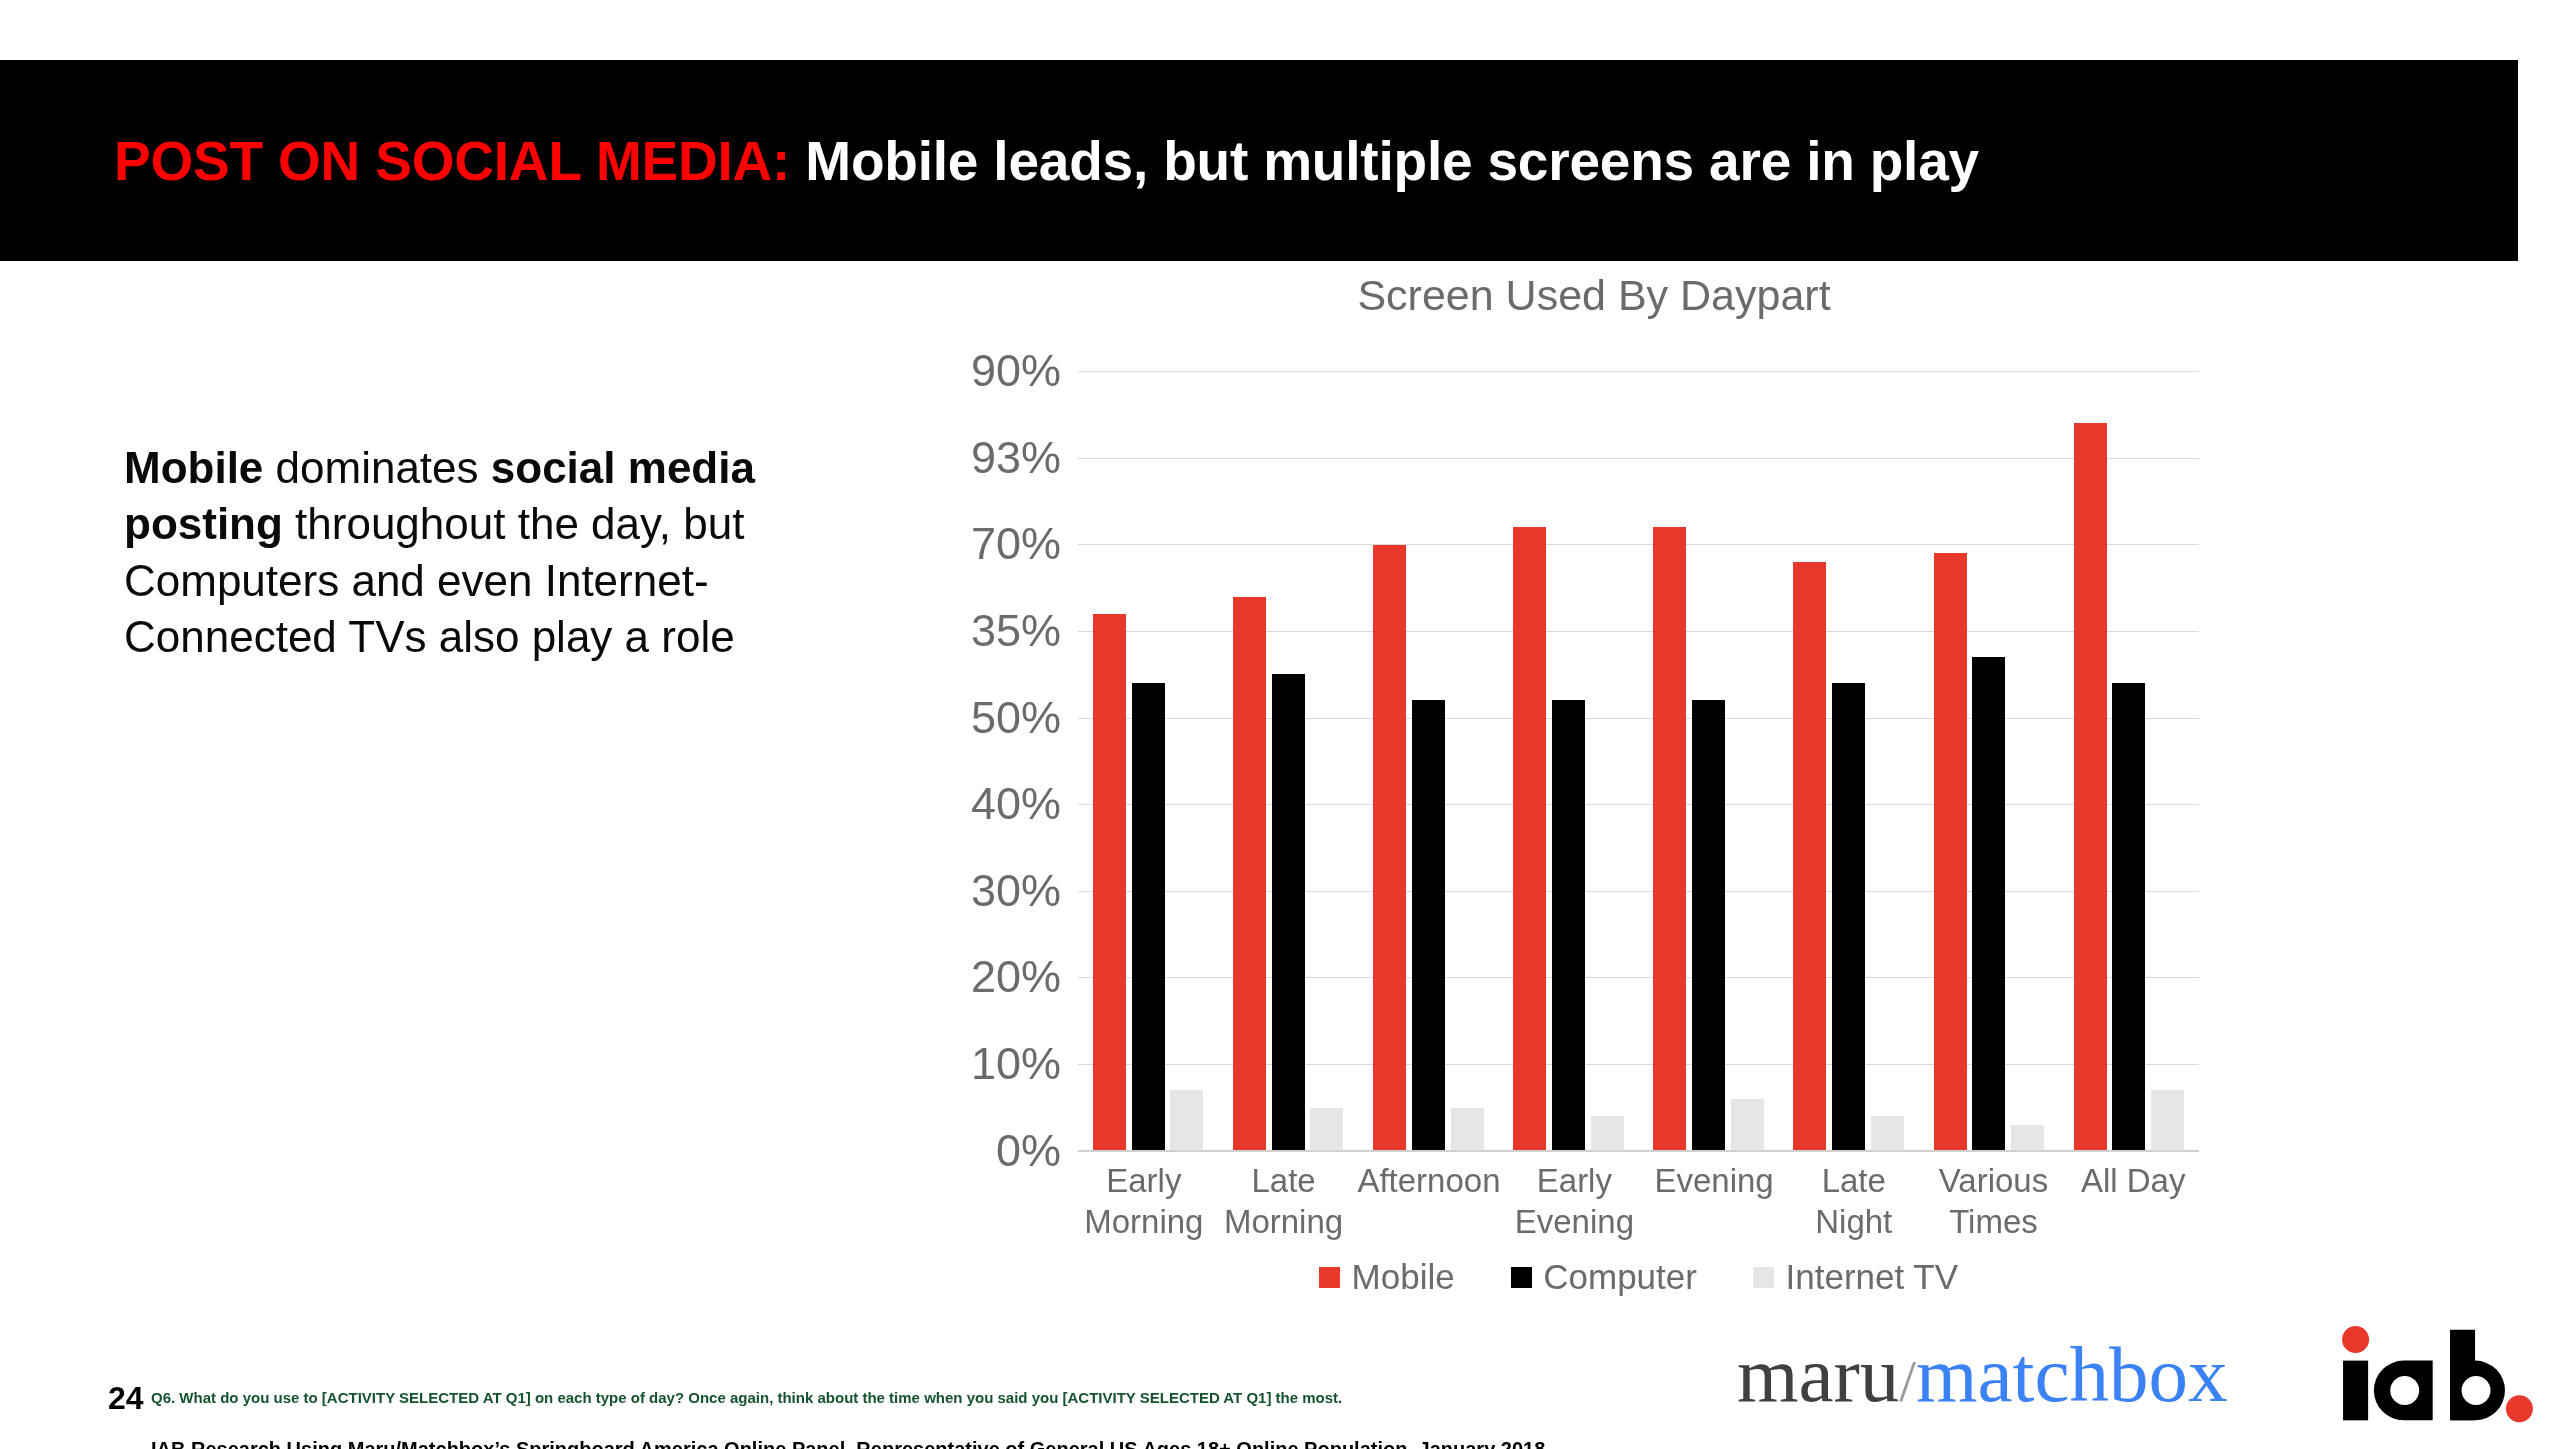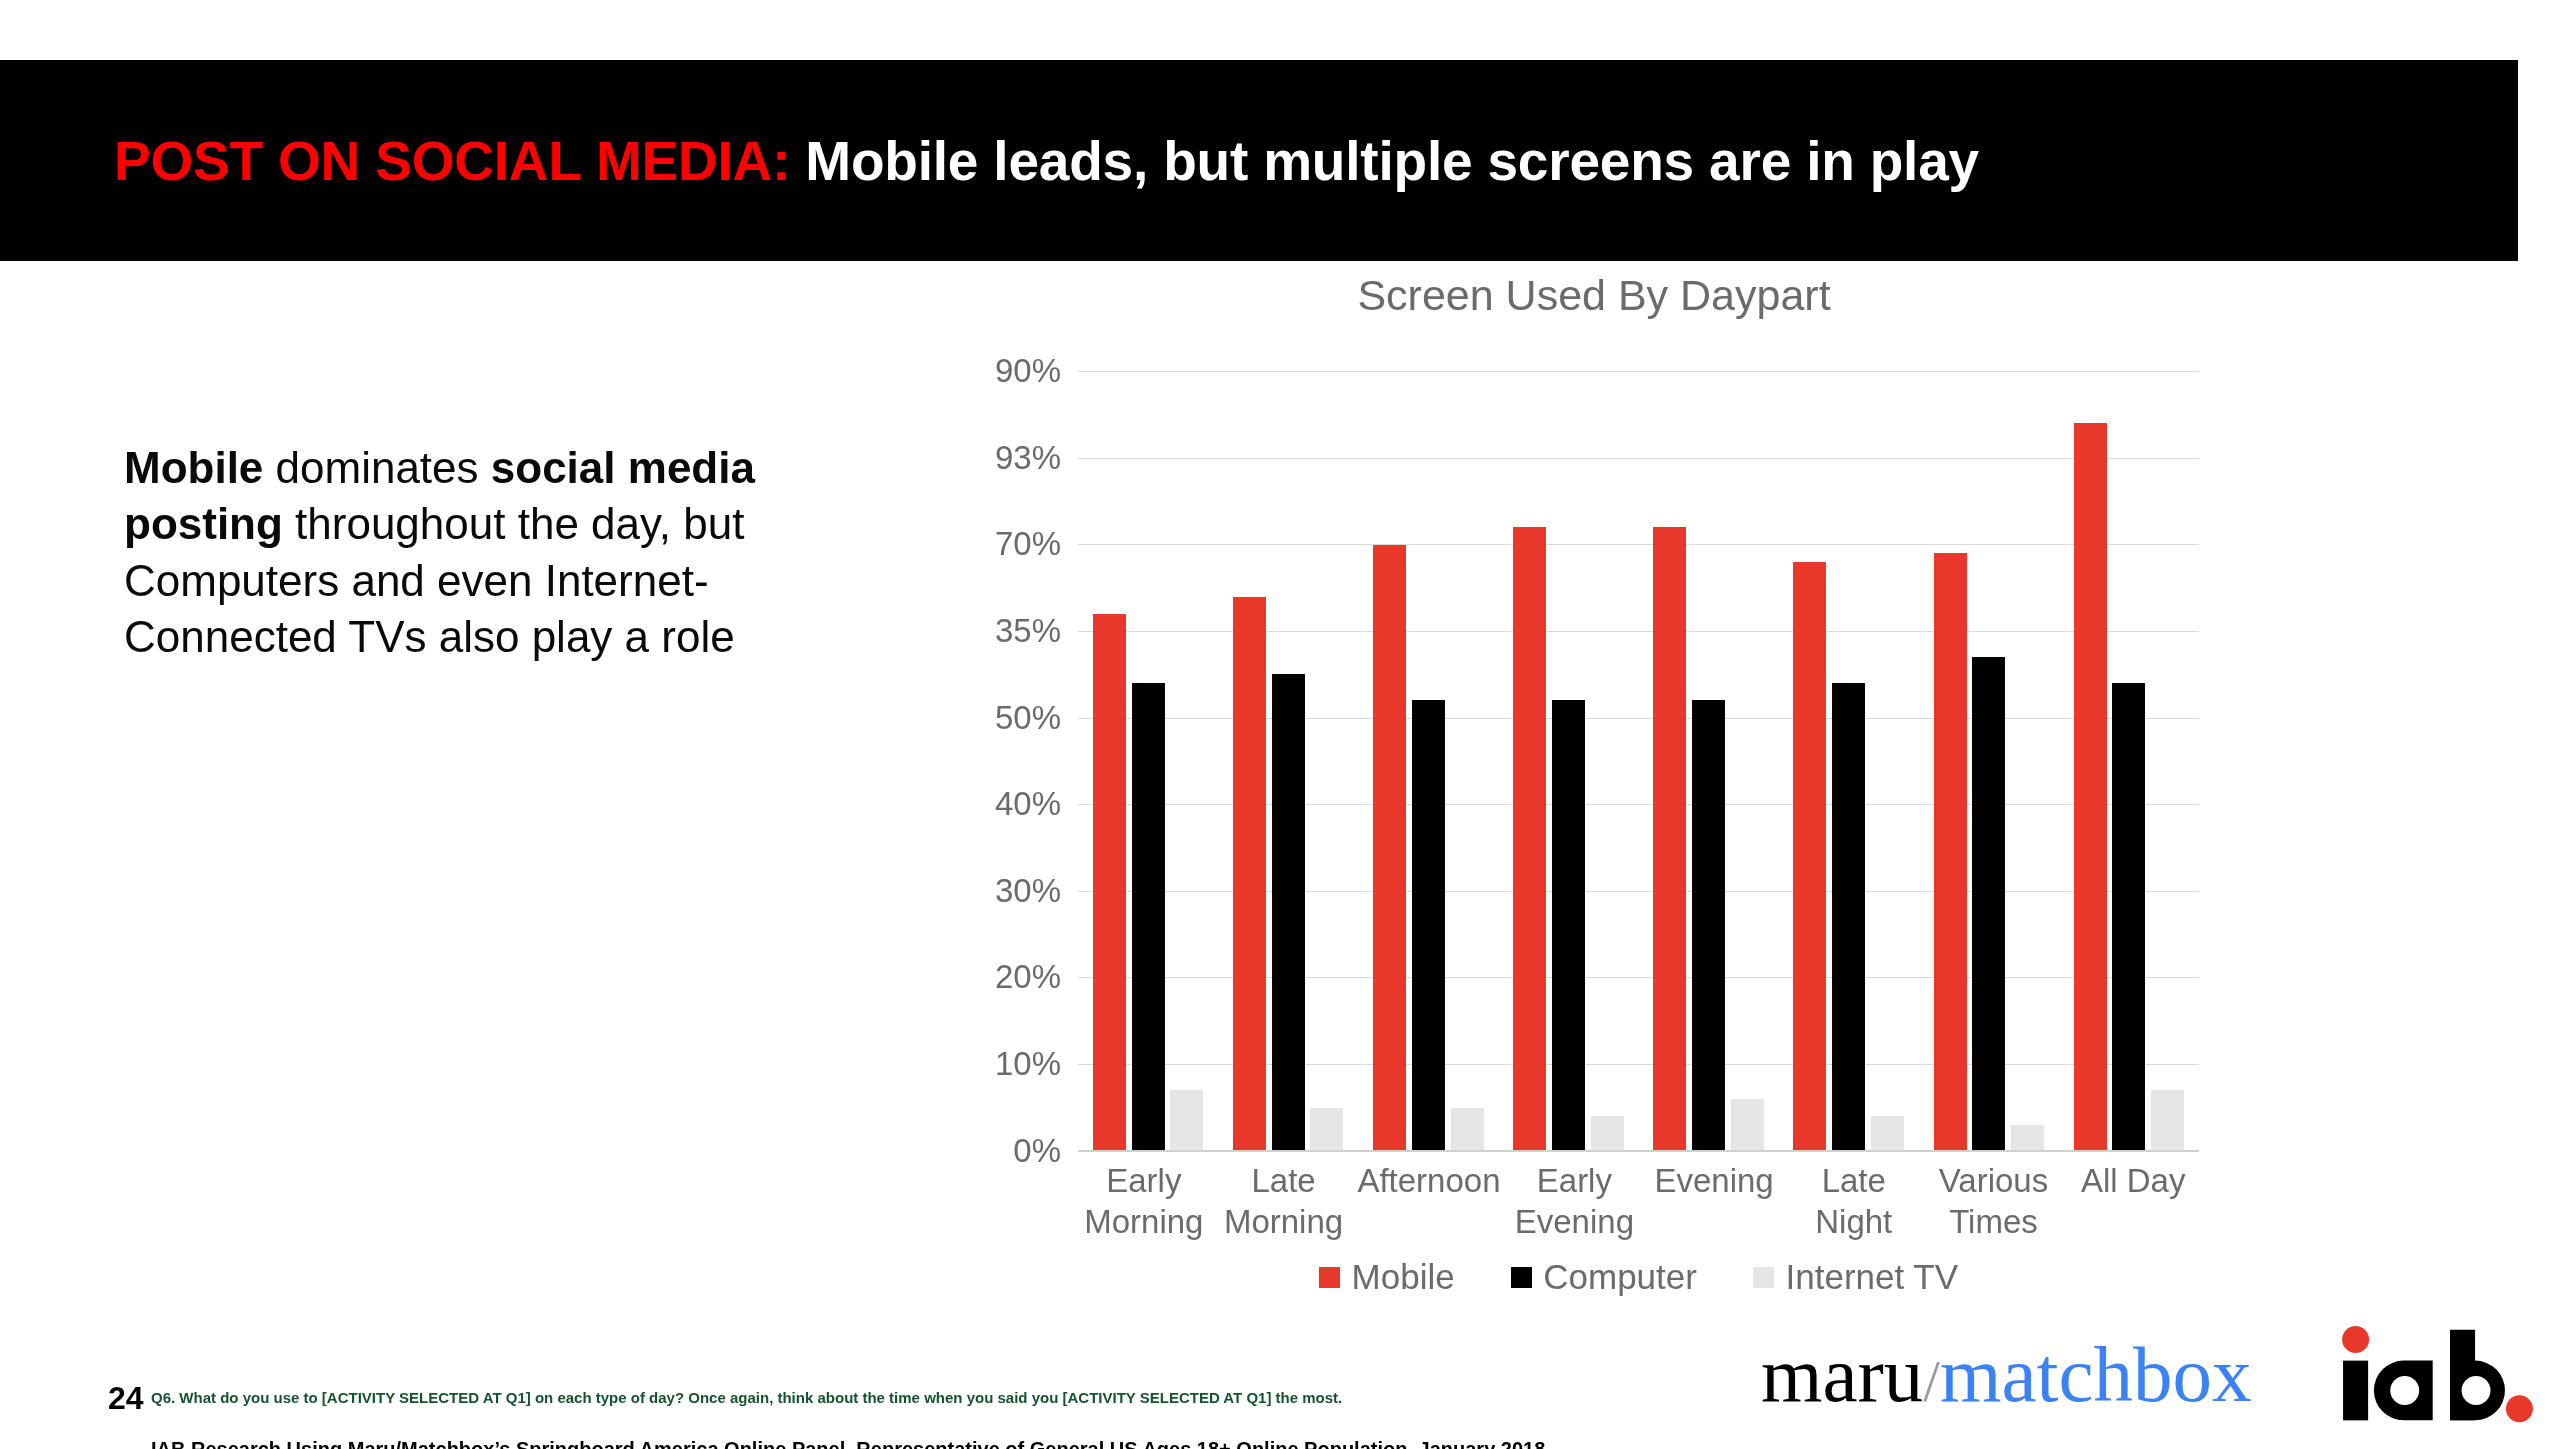--- a/index.html
+++ b/index.html
@@ -81,21 +81,21 @@
     left: 0;
     width: 100%;
     height: 1px;
     background: #d9d9d9;
   }
   .ytick {
     position: absolute;
     right: 1138px;
     width: 174px;
     text-align: right;
-    font-size: 33px;
+    font-size: 45px;
     color: #6b6b6b;
     transform: translateY(-50%);
     white-space: nowrap;
   }
   #ylabels { position: absolute; left: 112px; top: 100px; width: 1121px; height: 780px; }
 
   
   #bars {
     position: absolute;
     left: 112px;
@@ -197,21 +197,21 @@
   
   #maru-logo {
     position: absolute;
     left: 1737px;
     top: 1335px;
     font-family: "Liberation Serif", serif;
     font-size: 79px;
     white-space: nowrap;
     line-height: 1;
   }
-  #maru-logo .maru  { color: #000000; margin-left: 24px; }
+  #maru-logo .maru  { color: #404040; }
   #maru-logo .slash { color: #9a9a9a; font-size: 60px; }
   #maru-logo .mbox  { color: #3b82f6; }
 
   #iab-logo {
     position: absolute;
     left: 2336px;
     top: 1324px;
     width: 203px;
     height: 106px;
   }

